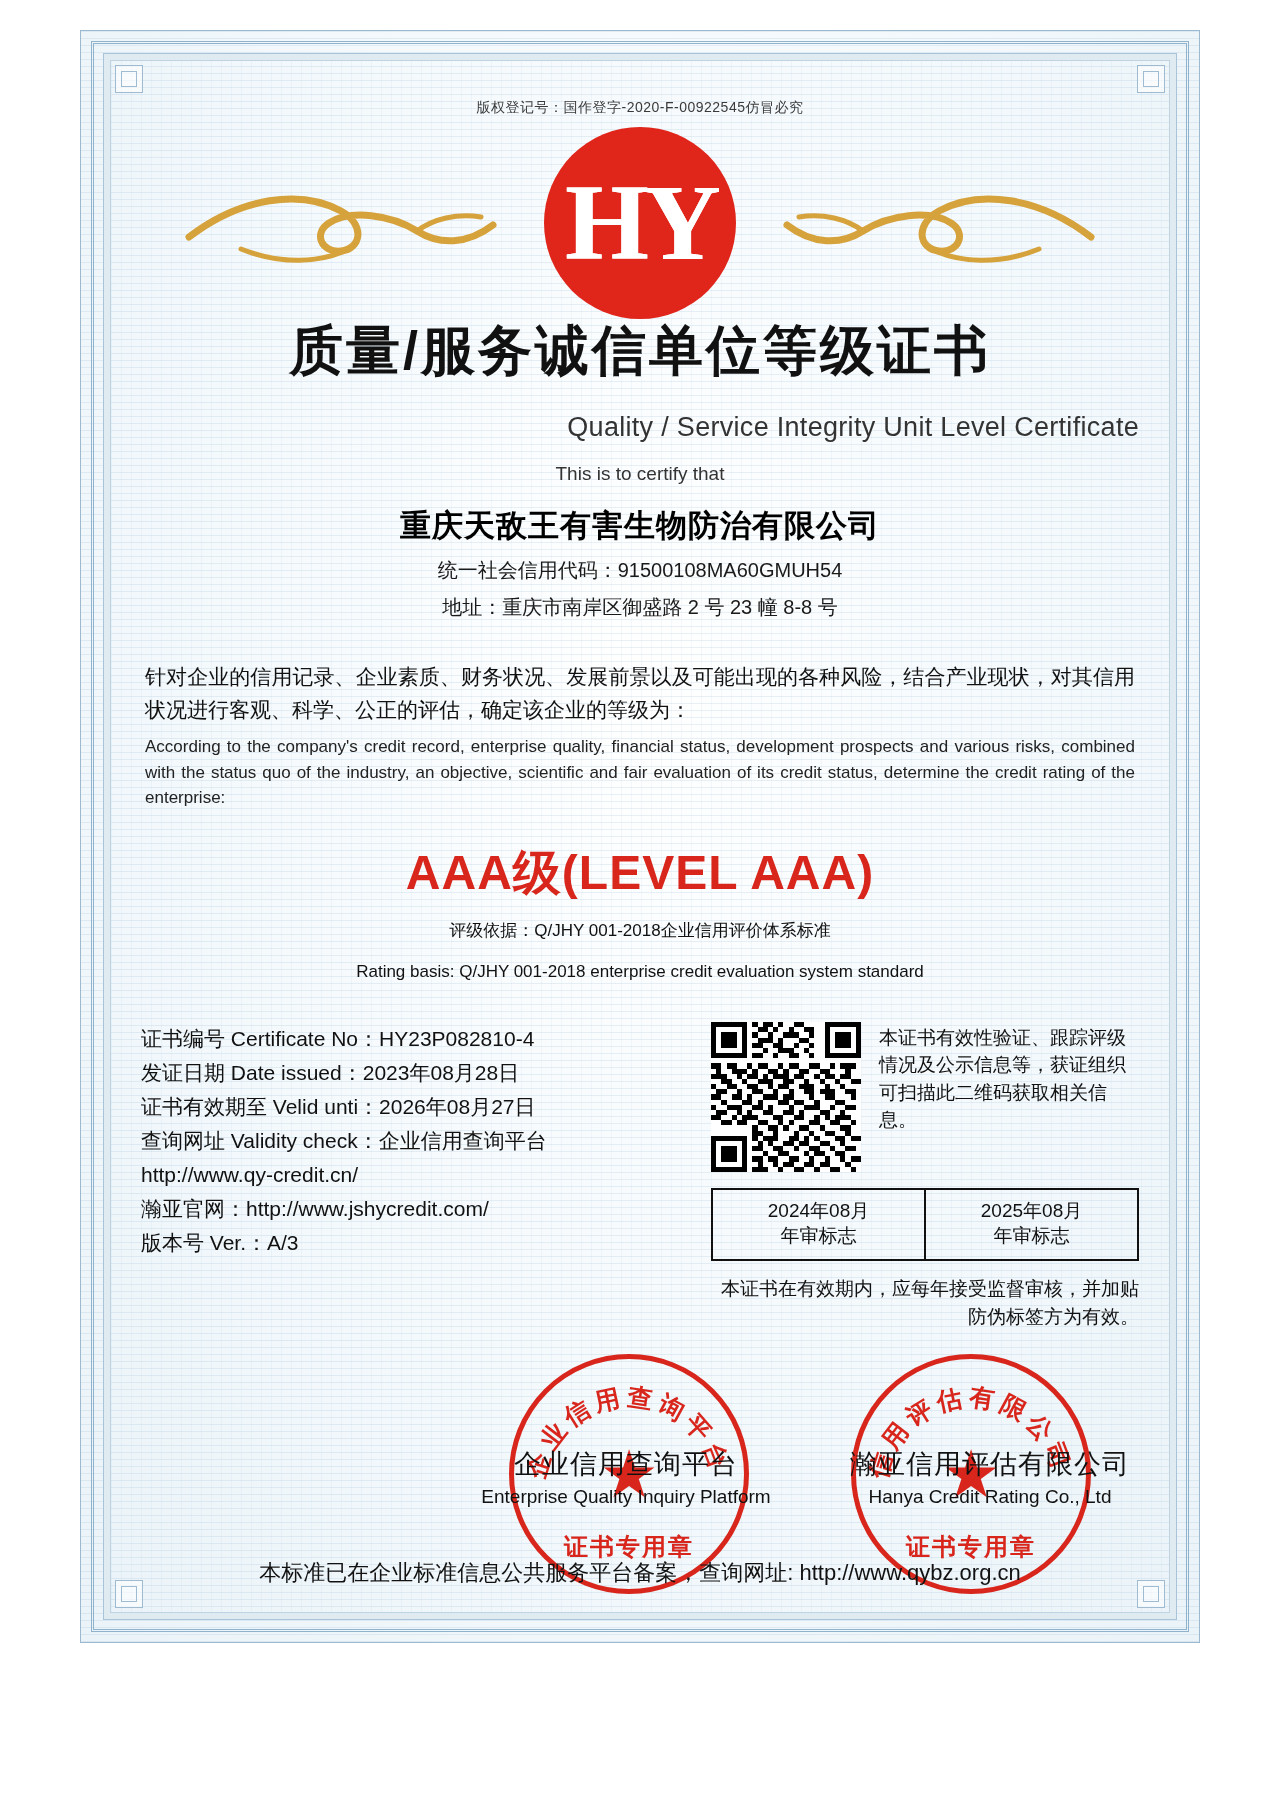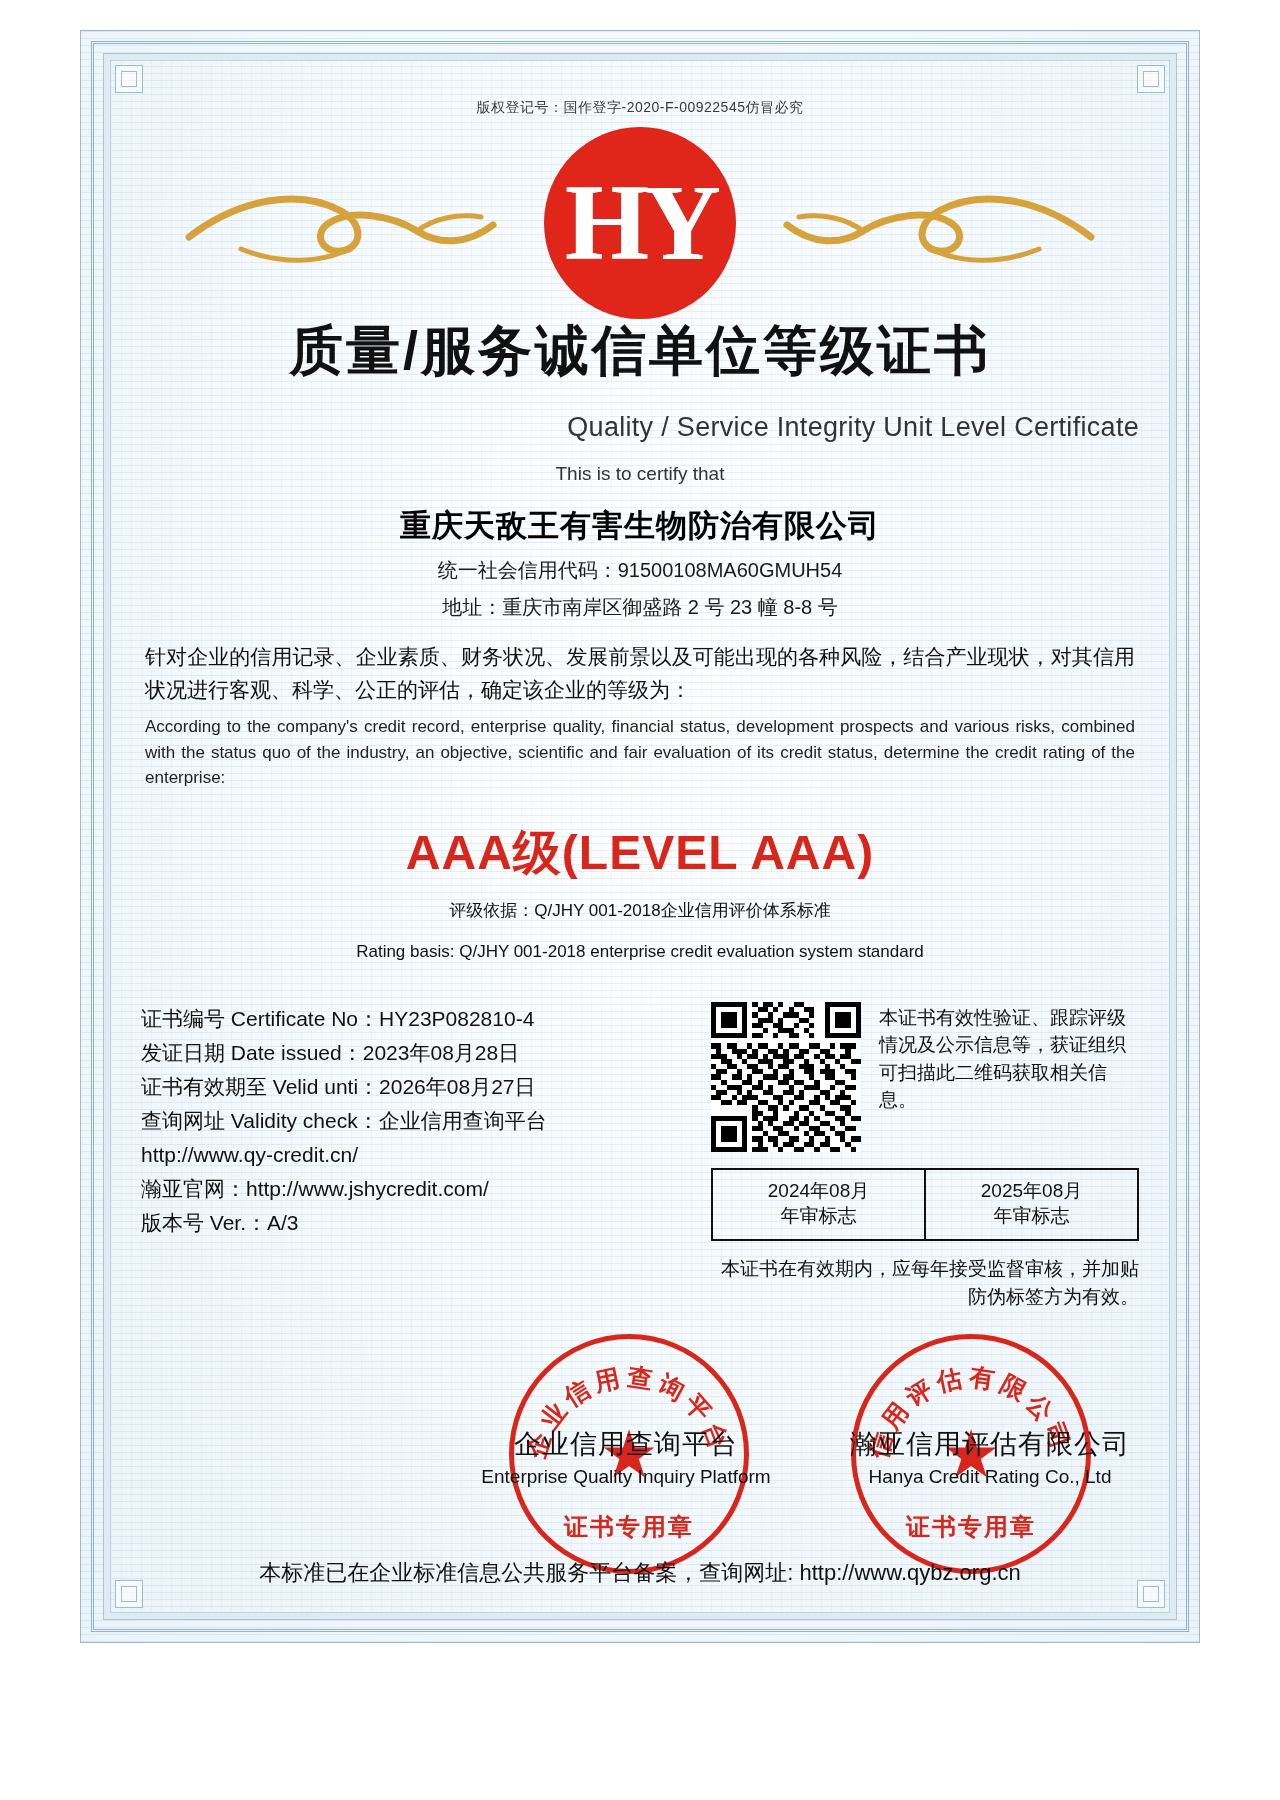--- a/index.html
+++ b/index.html
@@ -106,21 +106,21 @@
   }
   .company{
     text-align:center;font-size:31px;font-weight:bold;color:#000;
     margin-top:20px;letter-spacing:1px;
   }
   .meta-line{
     text-align:center;font-size:20px;color:#1a1a1a;margin-top:10px;
   }
   
   .para{
-    margin-top:20px;padding:0 4px;
+    margin-top:40px;padding:0 4px;
   }
   .para-cn{
     font-size:21px;color:#111;line-height:1.55;text-align:justify;
   }
   .para-en{
     font-size:17px;color:#222;line-height:1.5;margin-top:8px;text-align:justify;
   }
   
   .level{
     text-align:center;

